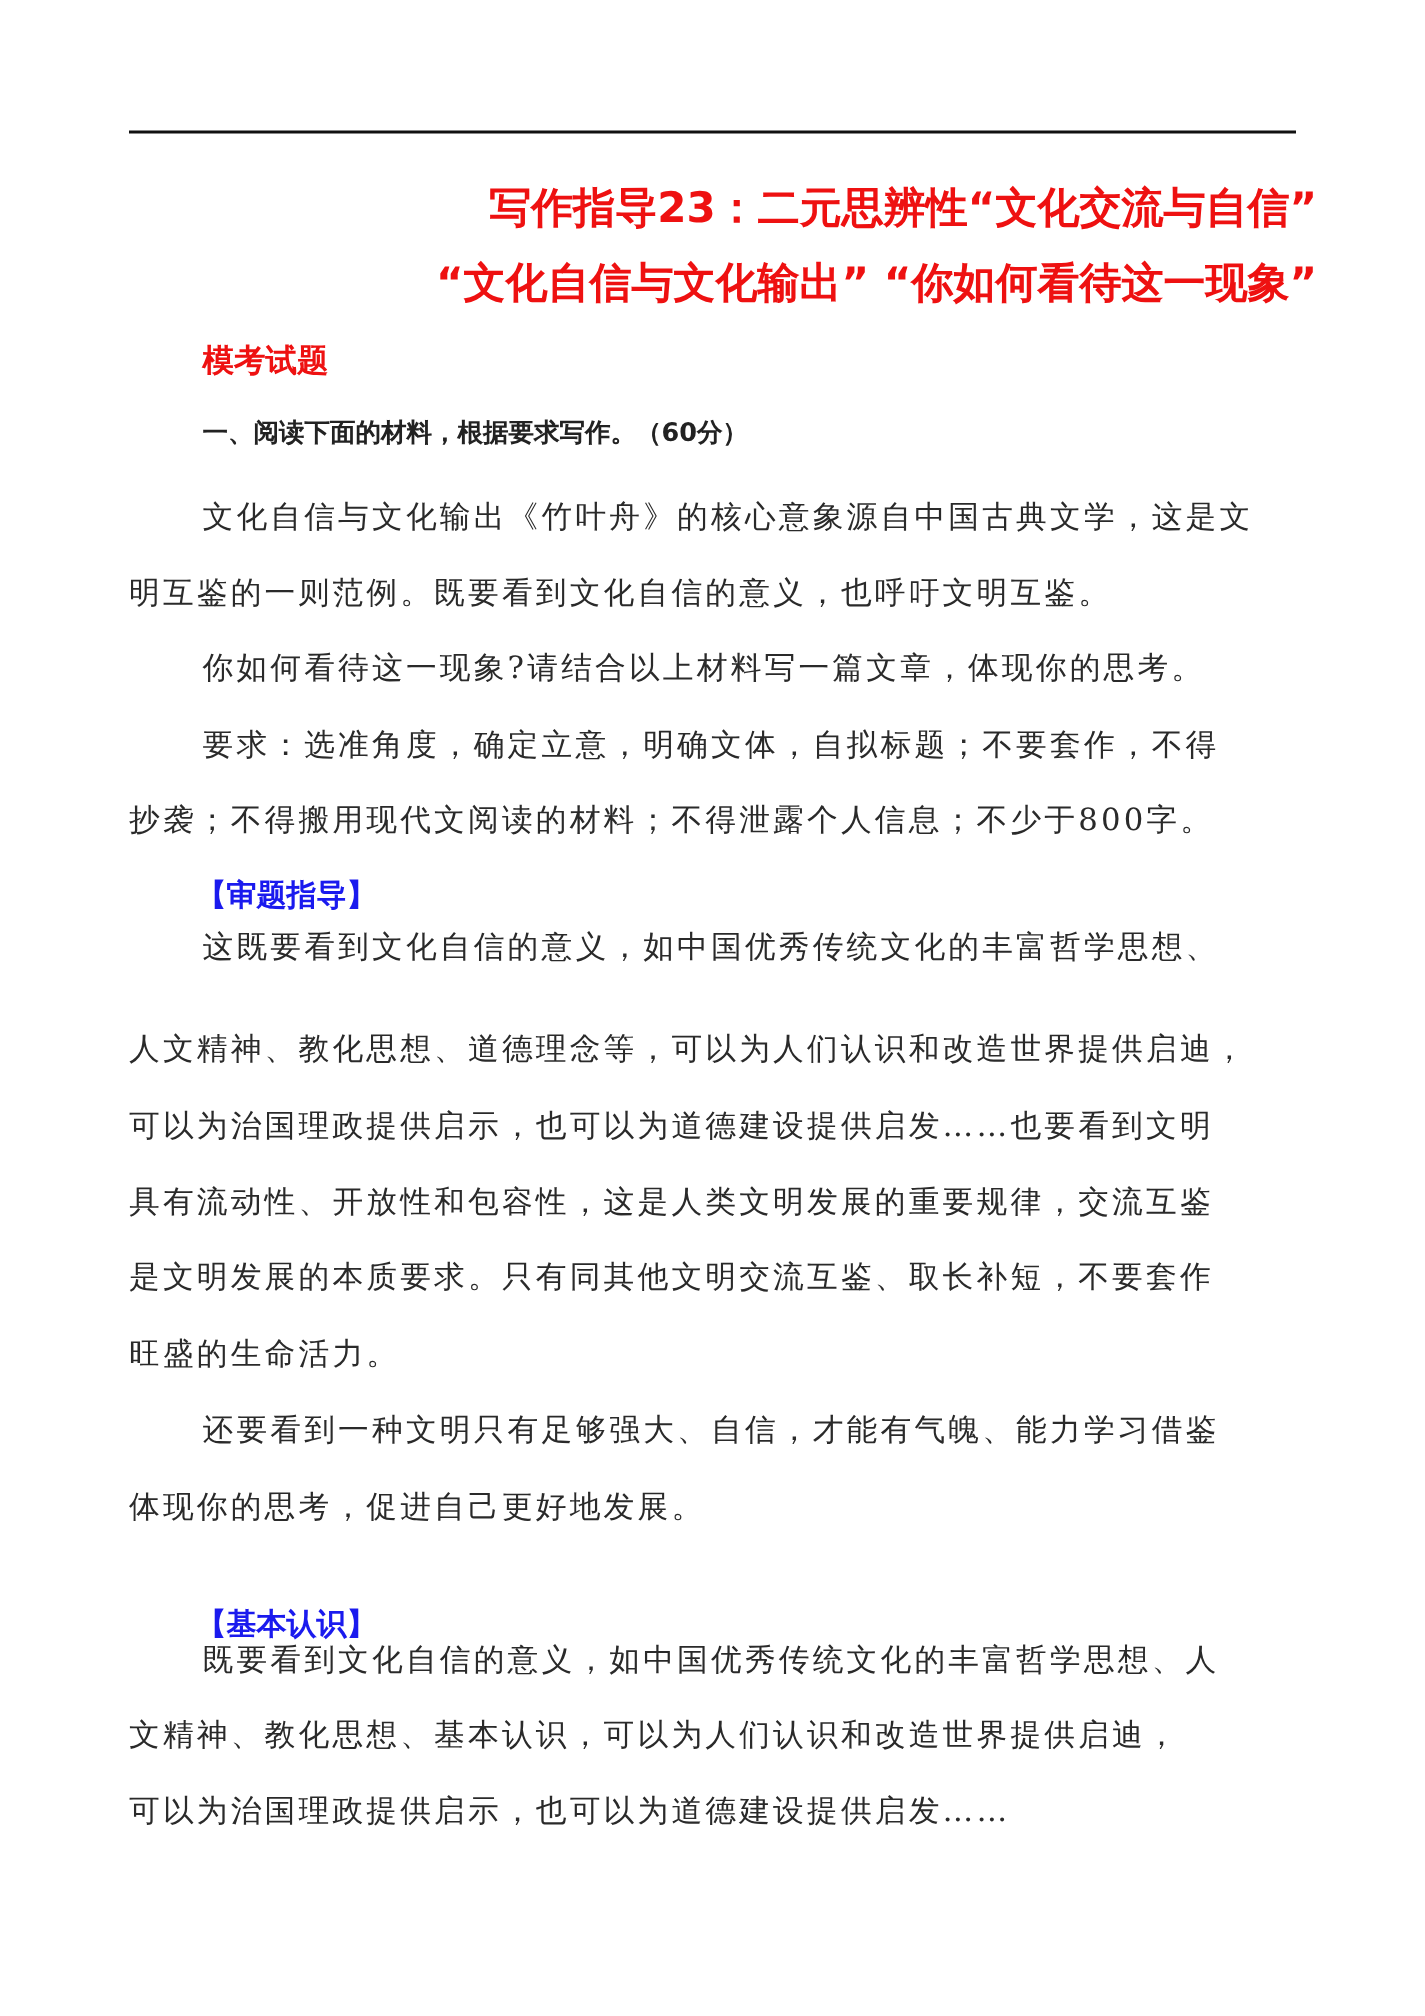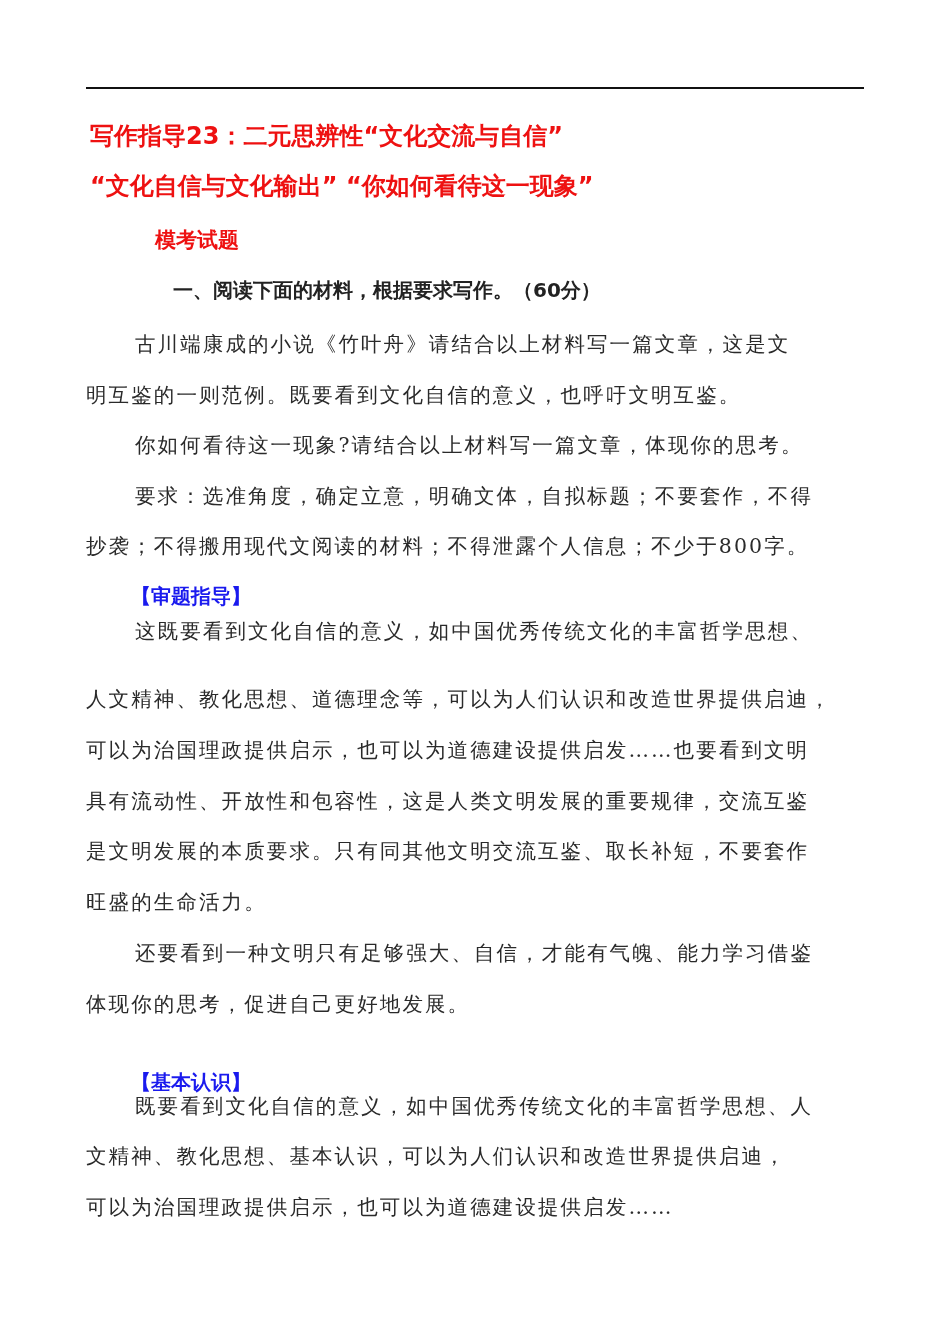--- a/index.html
+++ b/index.html
@@ -1,45 +1,45 @@
 <!DOCTYPE html>
 <html><head>
 <meta charset="utf-8">
 <style>
   html, body { margin: 0; padding: 0; background: #ffffff; }
   body { width: 950px; height: 1344px; position: relative; overflow: hidden;
          font-family: "DejaVu Serif", "Liberation Serif", serif; color: #222; }
   .rule { position: absolute; left: 86px; top: 87px; width: 778px; height: 2px; background: #111; }
-  .title { position: absolute; left: 90px; width: 778px; text-align: left; color: #ee1111;
+  .title { position: absolute; left: 100px; width: 778px; text-align: right; color: #ee1111;
            font-family: "DejaVu Sans", "Liberation Sans", sans-serif; font-weight: bold;
-           font-size: 24px; letter-spacing: 0px; white-space: nowrap; }
+           font-size: 28px; letter-spacing: 0px; white-space: nowrap; }
   .t1 { top: 120px; }
   .t2 { top: 170px; }
   .sec-red { position: absolute; left: 135px; top: 226px; color: #ee1111; font-weight: bold;
-             font-family: "DejaVu Sans", "Liberation Sans", sans-serif; font-size: 21px; margin-left: 20px; }
+             font-family: "DejaVu Sans", "Liberation Sans", sans-serif; font-size: 21px; }
   .q-head { position: absolute; left: 135px; top: 277px; font-weight: bold; color: #222;
-            font-family: "DejaVu Sans", "Liberation Sans", sans-serif; font-size: 20px; margin-left: 38px; }
+            font-family: "DejaVu Sans", "Liberation Sans", sans-serif; font-size: 17px; }
   .line { position: absolute; left: 86px; width: 780px; font-size: 20.5px; line-height: 30px;
           white-space: nowrap; color: #2a2a2a; letter-spacing: 2.1px; }
   .indent { left: 135px; }
   .sec-blue { position: absolute; left: 131px; color: #1a1aee; font-weight: bold;
               font-family: Liberation Sans, sans-serif; font-size: 20px; }
 </style>
 </head>
 <body>
 
 <div class="rule"></div>
 
 <div class="title t1">写作指导23：二元思辨性“文化交流与自信”</div>
 <div class="title t2">“文化自信与文化输出” “你如何看待这一现象”</div>
 
 <div class="sec-red">模考试题</div>
 <div class="q-head">一、阅读下面的材料，根据要求写作。（60分）</div>
 
-<div class="line indent" style="top:329px">古川端康成的小说《竹叶舟》请结合以上材料写一篇文章，这是文</div>
+<div class="line indent" style="top:329px">文化自信与文化输出《竹叶舟》的核心意象源自中国古典文学，这是文</div>
 <div class="line" style="top:380px">明互鉴的一则范例。既要看到文化自信的意义，也呼吁文明互鉴。</div>
 
 <div class="line indent" style="top:430px">你如何看待这一现象?请结合以上材料写一篇文章，体现你的思考。</div>
 
 <div class="line indent" style="top:481px">要求：选准角度，确定立意，明确文体，自拟标题；不要套作，不得</div>
 <div class="line" style="top:531px">抄袭；不得搬用现代文阅读的材料；不得泄露个人信息；不少于800字。</div>
 
 <div class="sec-blue" style="top:583px">【审题指导】</div>
 
 <div class="line indent" style="top:616px">这既要看到文化自信的意义，如中国优秀传统文化的丰富哲学思想、</div>

